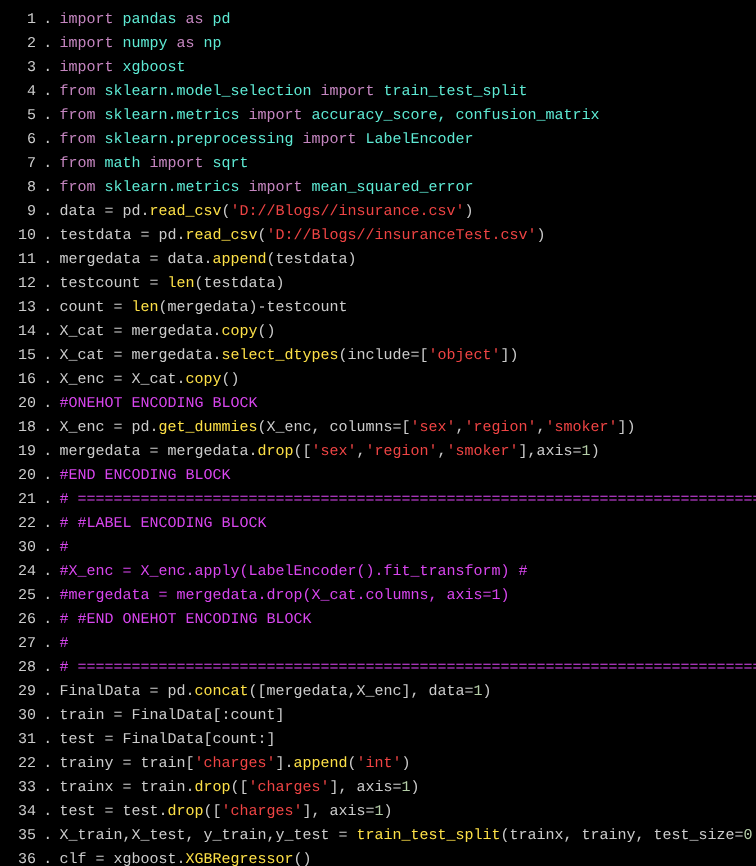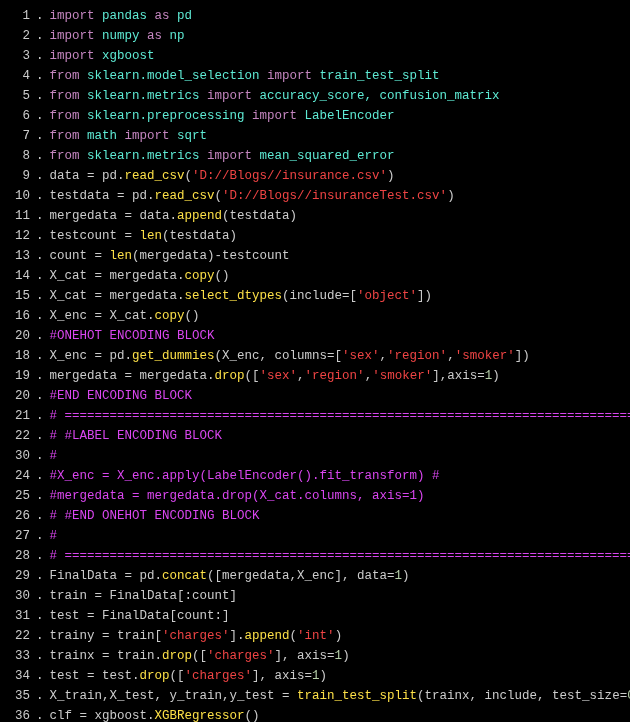--- a/index.html
+++ b/index.html
@@ -75,15 +75,15 @@
     <div class="line"><span class="lineno">25</span><span class="dot">.</span><span class="code"><span class="comment">#mergedata = mergedata.drop(X_cat.columns, axis=1)</span></span></div>
     <div class="line"><span class="lineno">26</span><span class="dot">.</span><span class="code"><span class="comment"># #END ONEHOT ENCODING BLOCK</span></span></div>
     <div class="line"><span class="lineno">27</span><span class="dot">.</span><span class="code"><span class="comment">#</span></span></div>
     <div class="line"><span class="lineno">28</span><span class="dot">.</span><span class="code"><span class="comment"># ================================================================================</span></span></div>
     <div class="line"><span class="lineno">29</span><span class="dot">.</span><span class="code"><span class="id">FinalData = pd.</span><span class="func">concat</span><span class="id">([mergedata,X_enc], data=</span><span class="num">1</span><span class="id">)</span></span></div>
     <div class="line"><span class="lineno">30</span><span class="dot">.</span><span class="code"><span class="id">train = FinalData[:count]</span></span></div>
     <div class="line"><span class="lineno">31</span><span class="dot">.</span><span class="code"><span class="id">test = FinalData[count:]</span></span></div>
     <div class="line"><span class="lineno">22</span><span class="dot">.</span><span class="code"><span class="id">trainy = train[</span><span class="str">'charges'</span><span class="id">].</span><span class="func">append</span><span class="id">(</span><span class="str">'int'</span><span class="id">)</span></span></div>
     <div class="line"><span class="lineno">33</span><span class="dot">.</span><span class="code"><span class="id">trainx = train.</span><span class="func">drop</span><span class="id">([</span><span class="str">'charges'</span><span class="id">], axis=</span><span class="num">1</span><span class="id">)</span></span></div>
     <div class="line"><span class="lineno">34</span><span class="dot">.</span><span class="code"><span class="id">test = test.</span><span class="func">drop</span><span class="id">([</span><span class="str">'charges'</span><span class="id">], axis=</span><span class="num">1</span><span class="id">)</span></span></div>
-    <div class="line"><span class="lineno">35</span><span class="dot">.</span><span class="code"><span class="id">X_train,X_test, y_train,y_test = </span><span class="func">train_test_split</span><span class="id">(trainx, include, test_size=</span><span class="num">0.3</span></span></div>
+    <div class="line"><span class="lineno">35</span><span class="dot">.</span><span class="code"><span class="id">X_train,X_test, y_train,y_test = </span><span class="func">train_test_split</span><span class="id">(trainx, trainy, test_size=</span><span class="num">0.3</span></span></div>
     <div class="line"><span class="lineno">36</span><span class="dot">.</span><span class="code"><span class="id">clf = xgboost.</span><span class="func">XGBRegressor</span><span class="id">()</span></span></div>
   </div>
 
 </body></html>

